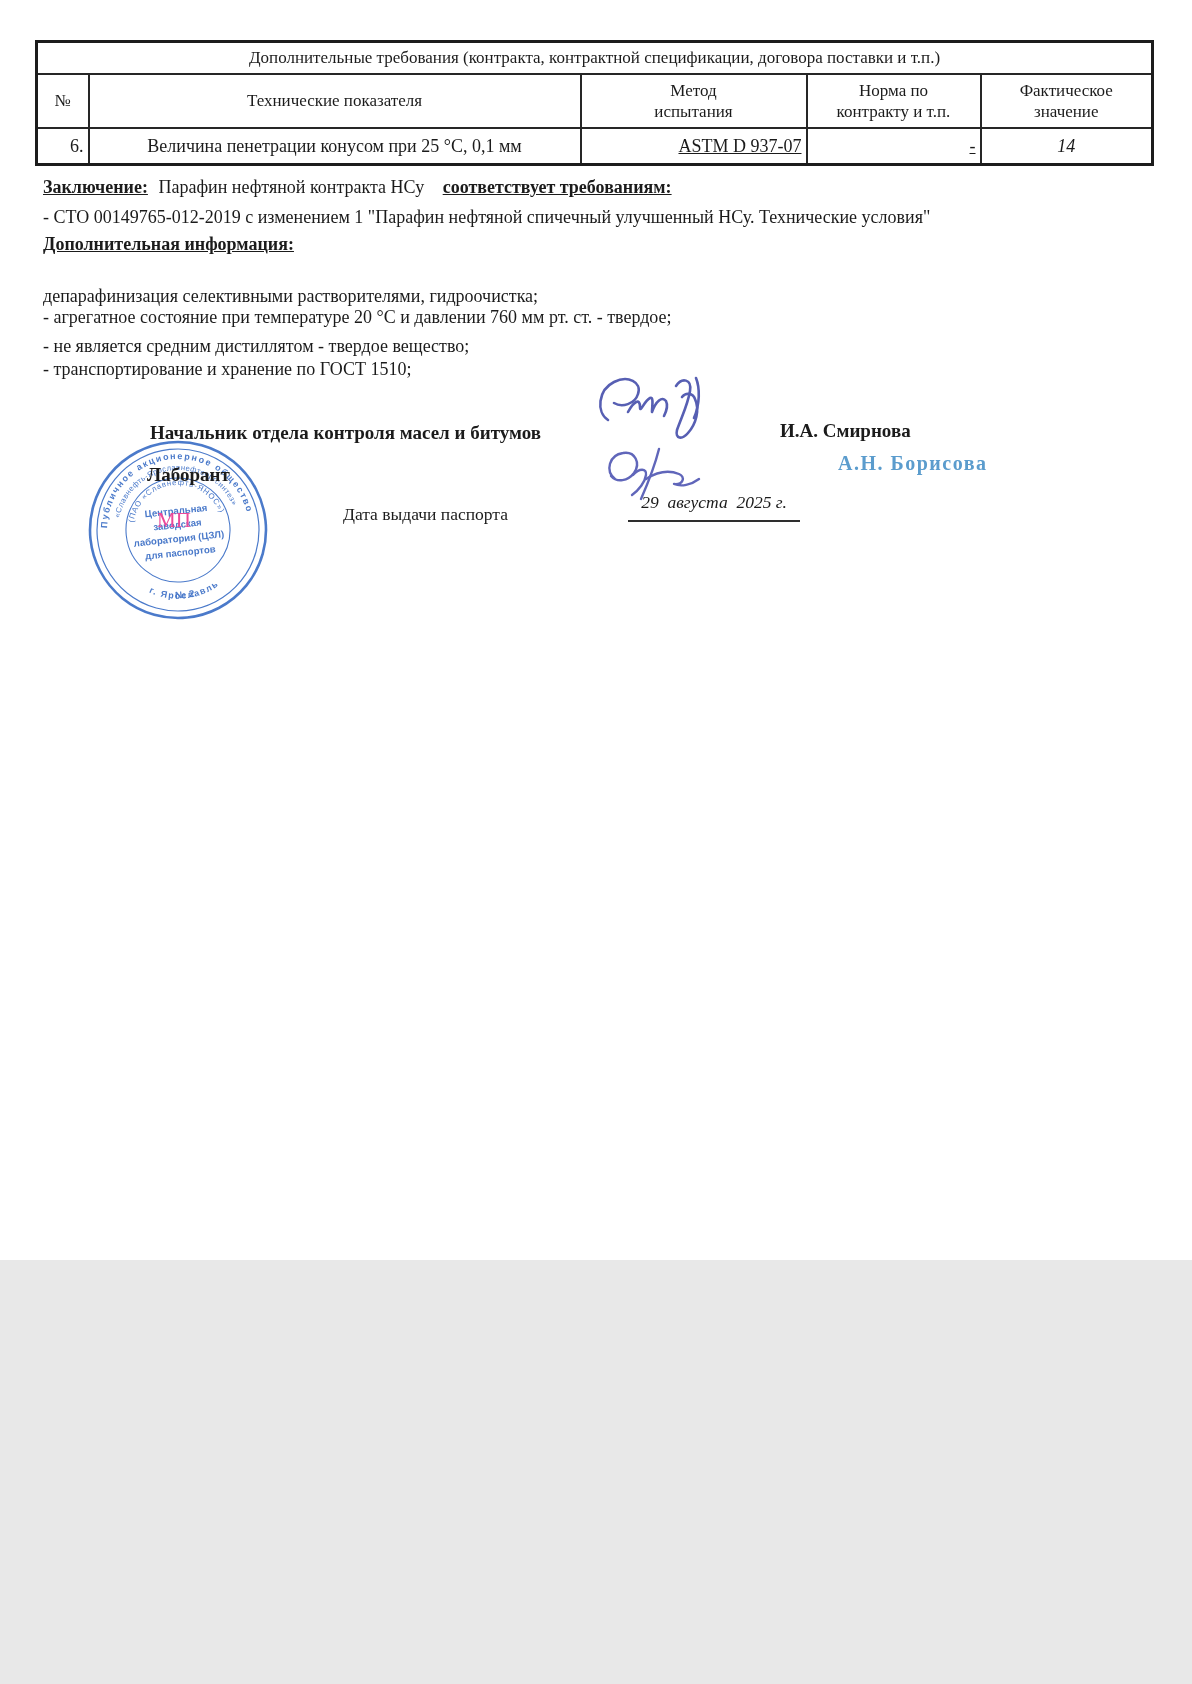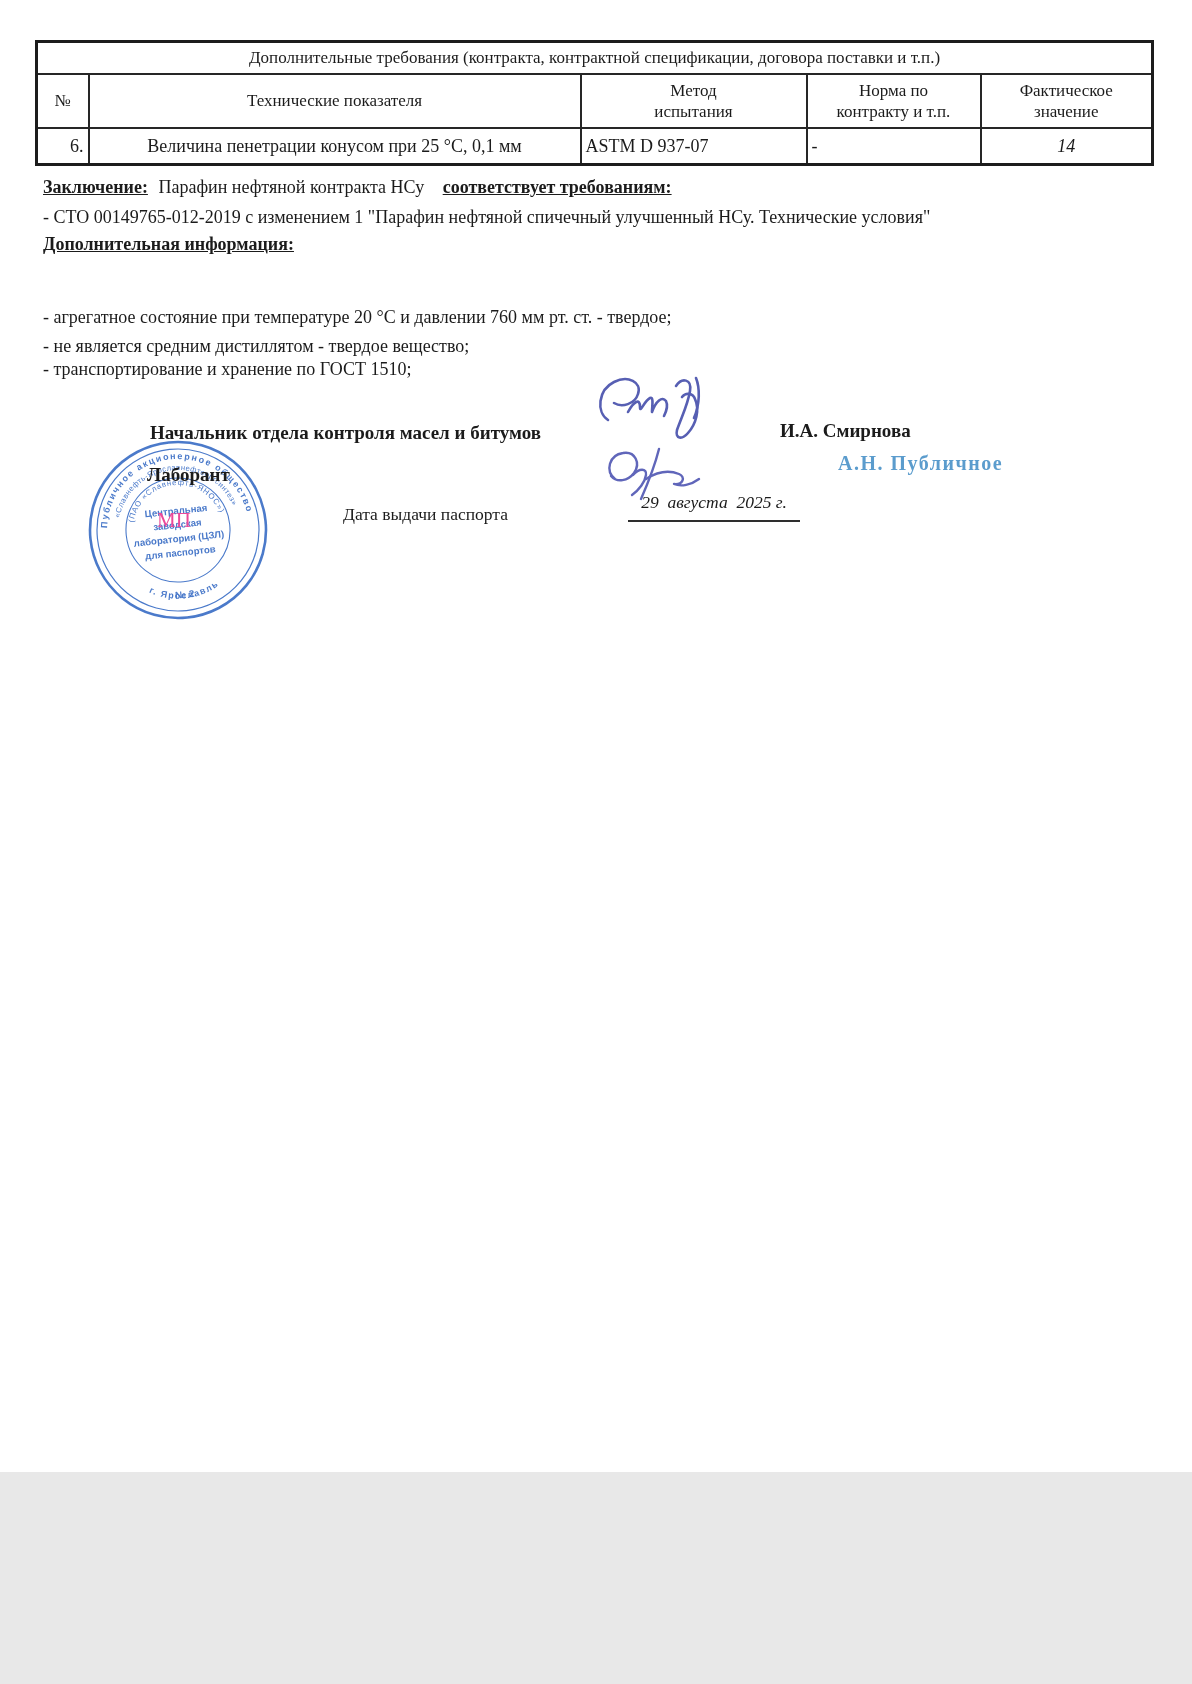--- a/index.html
+++ b/index.html
@@ -1,18 +1,18 @@
 <!DOCTYPE html>
 <html lang="ru"><head>
 <meta charset="utf-8">
 <style>
   html,body{margin:0;padding:0;background:#e8e8e8;}
   .page{
     position:relative;
-    width:1192px;height:1472px;
+    width:1192px;height:1260px;
     background:#ffffff;
     font-family:"Liberation Serif","DejaVu Serif",serif;
     color:#1b1b1b;
     overflow:hidden;
     box-shadow:0 0 4px rgba(0,0,0,.25);
   }
   
   table.req{
     position:absolute;left:35px;top:40px;width:1116px;
     border-collapse:collapse;table-layout:fixed;
@@ -26,21 +26,21 @@
     line-height:1.25;
     vertical-align:middle;
   }
   th.tbl-title{
     font-weight:bold;font-size:17.5px;text-align:center;height:26px;
   }
   tr.cols th{text-align:center;height:48px;}
   tr.datarow td{height:30px;font-size:18px;}
   td.c-num{text-align:right;padding-right:5px;}
   td.c-name{text-align:center;padding-left:8px;}
-  td.c-center{text-align:left;}
+  td.c-center{text-align:right;text-decoration:underline;}
   td.c-val{text-align:center;font-style:italic;font-weight:600;}
   .two-line span{display:block;text-align:center;}
   
   .tline{position:absolute;left:43px;font-size:18px;line-height:1.2;white-space:nowrap;}
   .b{font-weight:bold;}
   .u{text-decoration:underline;}
   .gap{margin-left:14px;}
   
   .sig-title{position:absolute;font-weight:bold;font-size:19px;white-space:nowrap;z-index:3;}
   .sig-name{position:absolute;font-weight:bold;font-size:19px;white-space:nowrap;}
@@ -108,29 +108,30 @@
   </table>
 
   <p class="tline" style="top:159px;">
     <span class="b u">Заключение:</span>
     <span class="gap" style="margin-left:6px;">Парафин нефтяной контракта НСу</span>
     <span class="b u gap">соответствует требованиям:</span>
   </p>
   <p class="tline" style="top:189px;">- СТО 00149765-012-2019 с изменением 1 "Парафин нефтяной спичечный улучшенный НСу. Технические условия"</p>
 
   <p class="tline b u" style="top:216px;">Дополнительная информация:</p>
+  <p class="tline" style="top:268px;">депарафинизация селективными растворителями, гидроочистка;</p>
   <p class="tline" style="top:291px;margin-top:16px;">- агрегатное состояние при температуре 20 °С и давлении 760 мм рт. ст. - твердое;</p>
   <p class="tline" style="top:318px;">- не является средним дистиллятом - твердое вещество;</p>
   <p class="tline" style="top:341px;">- транспортирование и хранение по ГОСТ 1510;</p>
 
   <div class="sig-title" style="left:150px;top:422px;">Начальник отдела контроля масел и битумов</div>
   <div class="sig-name" style="left:780px;top:420px;">И.А. Смирнова</div>
 
   <div class="sig-title" style="left:147px;top:464px;">Лаборант</div>
-  <div class="lab-name">А.Н. Публичное</div>
+  <div class="lab-name">А.Н. Борисова</div>
 
   <svg class="sig-svg" style="left:592px;top:370px;" width="128" height="76" viewBox="0 0 128 76">
     <g fill="none" stroke="#575fb3" stroke-width="2.6" stroke-linecap="round" stroke-linejoin="round">
       <path d="M16,50 C4,42 6,20 22,12 C36,5 50,12 46,24 C43,34 30,38 22,33"></path>
       <path d="M36,42 C42,31 48,28 48,37 C48,44 52,31 58,28 C62,26 60,37 60,42 C64,31 70,26 74,31 C76,35 74,42 72,46"></path>
       <path d="M84,16 C90,7 100,9 98,21 C96,34 90,46 85,60 C83,69 90,70 96,63 C104,54 108,40 103,29 C101,23 94,22 90,27"></path>
       <path d="M104,8 C108,18 108,34 102,48"></path>
     </g>
   </svg>
 

